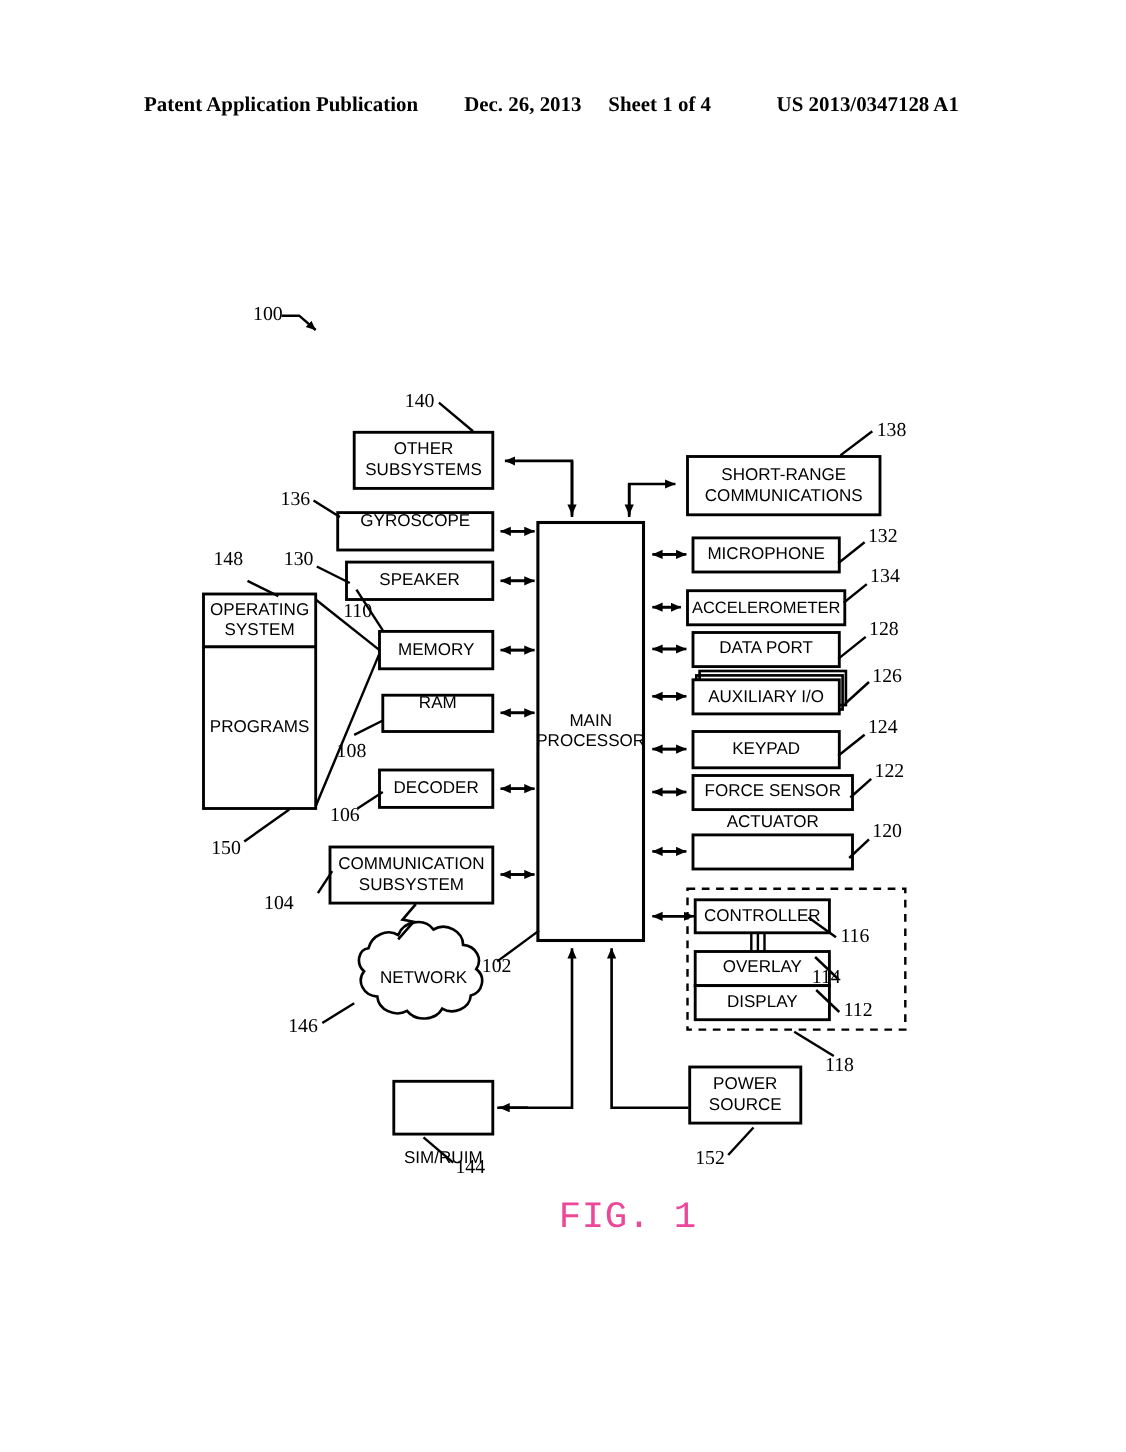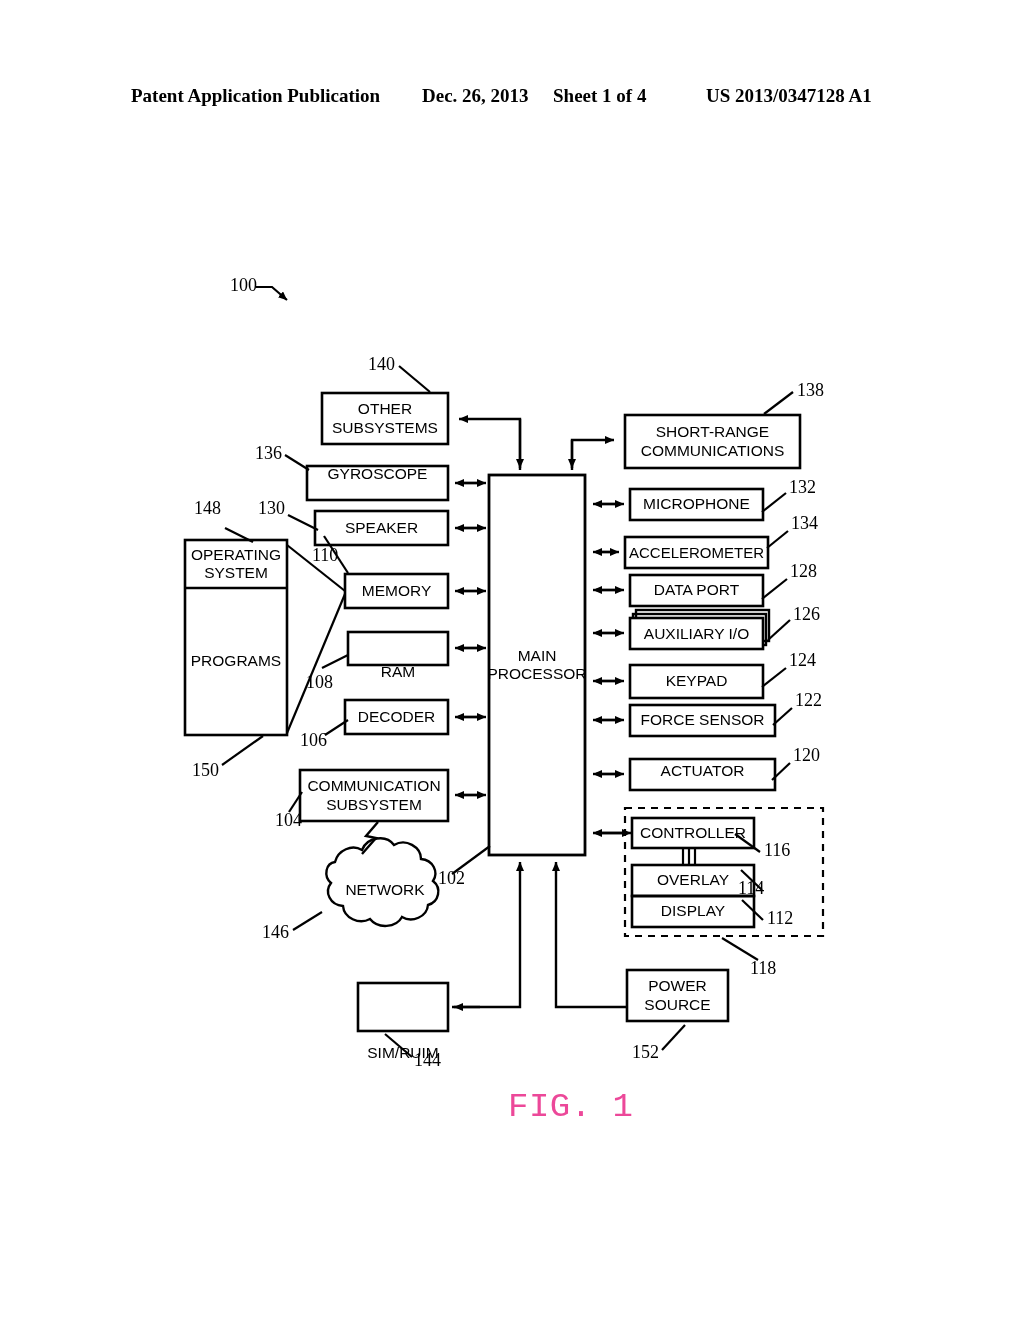--- a/index.html
+++ b/index.html
@@ -243,41 +243,41 @@
       <line x1="287" y1="733" x2="345" y2="594" stroke-width="2.2"></line>
 
     </g>
   </svg>
 
   <div class="blabel" style="left:322px; top:393px; width:126px; height:51px;">OTHER
 SUBSYSTEMS</div>
   <div class="blabel" style="left:307px; top:466px; width:141px; height:17px;">GYROSCOPE</div>
   <div class="blabel" style="left:315px; top:511px; width:133px; height:34px;">SPEAKER</div>
   <div class="blabel" style="left:345px; top:574px; width:103px; height:34px;">MEMORY</div>
-  <div class="blabel" style="left:348px; top:656px; width:100px; height:33px;">RAM</div>
+  <div class="blabel" style="left:348px; top:624px; width:100px; height:33px;">RAM</div>
   <div class="blabel" style="left:345px; top:700px; width:103px; height:34px;">DECODER</div>
   <div class="blabel" style="left:300px; top:770px; width:148px; height:51px;">COMMUNICATION
 SUBSYSTEM</div>
 
   <div class="blabel" style="left:185px; top:540px; width:102px; height:48px;">OPERATING
 SYSTEM</div>
   <div class="blabel" style="left:489px; top:475px; width:96px; height:380px;">MAIN
 PROCESSOR</div>
 
   <div class="blabel" style="left:185px; top:588px; width:102px; height:147px;">PROGRAMS</div>
 
   <div class="blabel" style="left:625px; top:415px; width:175px; height:53px;">SHORT-RANGE
 COMMUNICATIONS</div>
   <div class="blabel" style="left:630px; top:489px; width:133px; height:31px;">MICROPHONE</div>
   <div class="blabel" style="left:625px; top:537px; width:143px; height:31px; font-size:15px;">ACCELEROMETER</div>
   <div class="blabel" style="left:630px; top:575px; width:133px; height:31px;">DATA PORT</div>
   <div class="blabel" style="left:630px; top:618px; width:133px; height:32px;">AUXILIARY I/O</div>
   <div class="blabel" style="left:630px; top:665px; width:133px; height:33px;">KEYPAD</div>
   <div class="blabel" style="left:630px; top:705px; width:145px; height:31px;">FORCE SENSOR</div>
-  <div class="blabel" style="left:630px; top:759px; width:145px; height:24px;">ACTUATOR</div>
+  <div class="blabel" style="left:630px; top:736px; width:145px; height:24px;">ACTUATOR</div>
 
   <div class="blabel" style="left:632px; top:818px; width:122px; height:30px;">CONTROLLER</div>
   <div class="blabel" style="left:632px; top:865px; width:122px; height:31px;">OVERLAY</div>
   <div class="blabel" style="left:632px; top:896px; width:122px; height:31px;">DISPLAY</div>
 
   <div class="blabel" style="left:330px; top:875px; width:110px; height:30px;">NETWORK</div>
   <div class="blabel" style="left:358px; top:983px; width:90px; height:48px;margin-top:46px;">SIM/RUIM</div>
   <div class="blabel" style="left:627px; top:970px; width:101px; height:51px;">POWER
 SOURCE</div>
 
@@ -291,21 +291,21 @@
   <div class="reflabel" style="left:791px; top:513px;">134</div>
   <div class="reflabel" style="left:312px; top:545px;">110</div>
   <div class="reflabel" style="left:790px; top:561px;">128</div>
   <div class="reflabel" style="left:793px; top:604px;">126</div>
   <div class="reflabel" style="left:789px; top:650px;">124</div>
   <div class="reflabel" style="left:306px; top:672px;">108</div>
   <div class="reflabel" style="left:795px; top:690px;">122</div>
   <div class="reflabel" style="left:300px; top:730px;">106</div>
   <div class="reflabel" style="left:793px; top:745px;">120</div>
   <div class="reflabel" style="left:192px; top:760px;">150</div>
-  <div class="reflabel" style="left:275px; top:810px;">104</div>
+  <div class="reflabel" style="left:240px; top:810px;">104</div>
   <div class="reflabel" style="left:764px; top:840px;">116</div>
   <div class="reflabel" style="left:438px; top:868px;">102</div>
   <div class="reflabel" style="left:738px; top:878px;">114</div>
   <div class="reflabel" style="left:767px; top:908px;">112</div>
   <div class="reflabel" style="left:262px; top:922px;">146</div>
   <div class="reflabel" style="left:750px; top:958px;">118</div>
   <div class="reflabel" style="left:632px; top:1042px;">152</div>
   <div class="reflabel" style="left:414px; top:1050px;">144</div>
 
   <div class="figcaption" style="left:508px; top:1088px;">FIG. 1</div>

